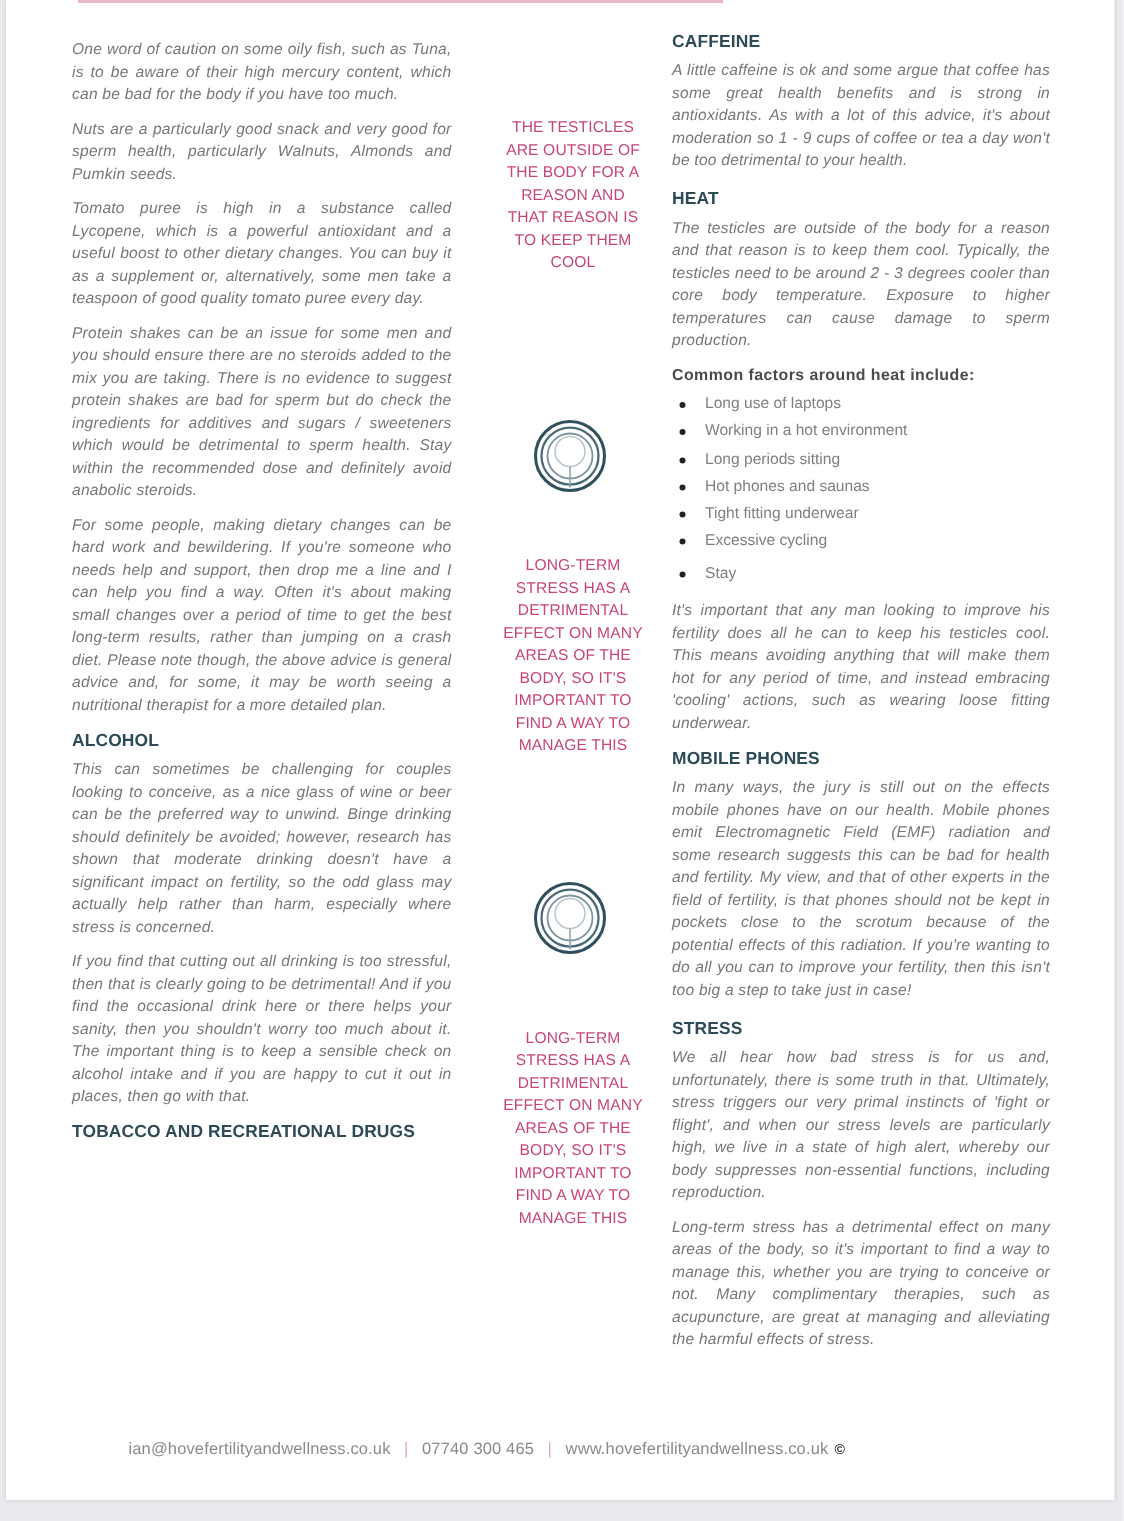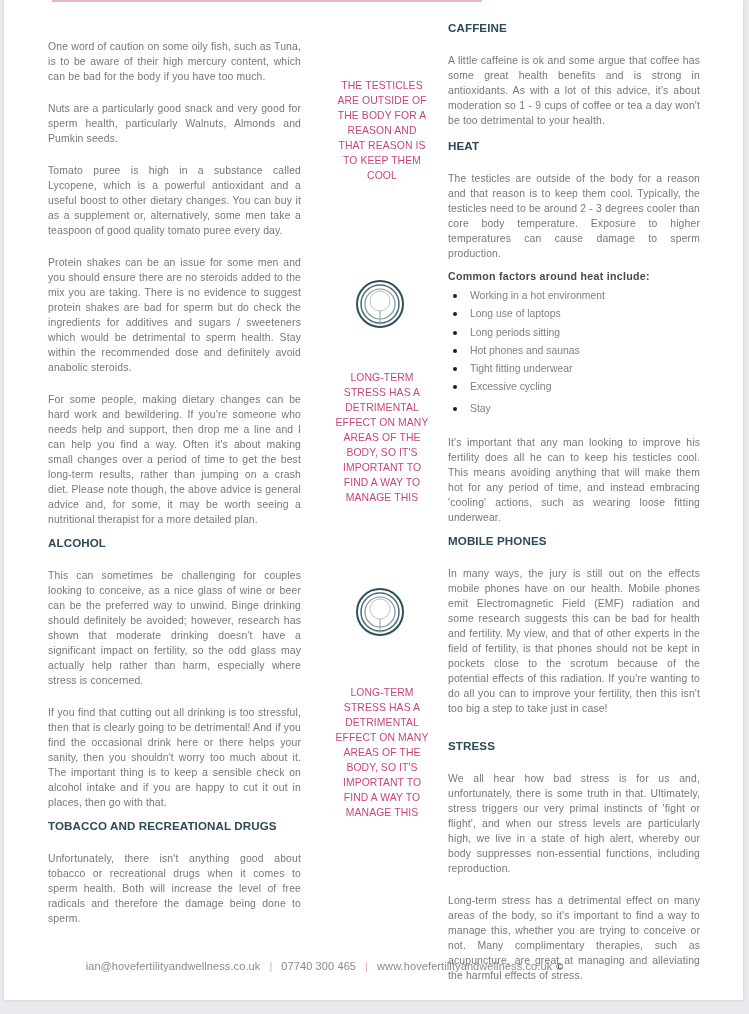--- a/index.html
+++ b/index.html
@@ -17,25 +17,26 @@
     .top-rule {
       position: absolute; left: 48px; top: 0; width: 430px; height: 2px;
       background: #e7b7c6;
     }
     .col { position: absolute; }
     .col-left { left: 44px; top: 22px; width: 253px; }
     .col-mid { left: 329px; top: 0; width: 98px; }
     .col-right { left: 444px; top: 20px; width: 252px; }
 
     p.body {
-      margin: 17px 0 8px 0;
+      margin: 4px 0 8px 0;
       font-size: 10.4px; line-height: 15px;
       color: #777777;
       text-align: justify;
       letter-spacing: 0.15px;
+      font-style: italic;
     }
     h3.heading {
       margin: 0 0 1px 0;
       font-size: 11.6px; line-height: 16px;
       font-weight: bold; color: #2d4a57;
       letter-spacing: 0.1px;
     }
     .subhead {
       margin: 0 0 3px 0;
       font-size: 10.6px; line-height: 15px; font-weight: bold;
@@ -79,21 +80,20 @@
     <p class="body">Nuts are a particularly good snack and very good for sperm health, particularly Walnuts, Almonds and Pumkin seeds.</p>
     <p class="body">Tomato puree is high in a substance called Lycopene, which is a powerful antioxidant and a useful boost to other dietary changes. You can buy it as a supplement or, alternatively, some men take a teaspoon of good quality tomato puree every day.</p>
     <p class="body">Protein shakes can be an issue for some men and you should ensure there are no steroids added to the mix you are taking. There is no evidence to suggest protein shakes are bad for sperm but do check the ingredients for additives and sugars / sweeteners which would be detrimental to sperm health. Stay within the recommended dose and definitely avoid anabolic steroids.</p>
     <p class="body">For some people, making dietary changes can be hard work and bewildering. If you're someone who needs help and support, then drop me a line and I can help you find a way. Often it's about making small changes over a period of time to get the best long-term results, rather than jumping on a crash diet. Please note though, the above advice is general advice and, for some, it may be worth seeing a nutritional therapist for a more detailed plan.</p>
 
     <h3 class="heading">ALCOHOL</h3>
     <p class="body">This can sometimes be challenging for couples looking to conceive, as a nice glass of wine or beer can be the preferred way to unwind. Binge drinking should definitely be avoided; however, research has shown that moderate drinking doesn't have a significant impact on fertility, so the odd glass may actually help rather than harm, especially where stress is concerned.</p>
     <p class="body">If you find that cutting out all drinking is too stressful, then that is clearly going to be detrimental! And if you find the occasional drink here or there helps your sanity, then you shouldn't worry too much about it. The important thing is to keep a sensible check on alcohol intake and if you are happy to cut it out in places, then go with that.</p>
 
     <h3 class="heading">TOBACCO AND RECREATIONAL DRUGS</h3>
-    <p class="body">Unfortunately, there isn't anything good about tobacco or recreational drugs when it comes to sperm health. Both will increase the level of free radicals and therefore the damage being done to sperm.</p>
   </div>
 
   <div class="col col-mid">
     <div class="pull-quote" style="top:78px;">THE TESTICLES ARE OUTSIDE OF THE BODY FOR A REASON AND THAT REASON IS TO KEEP THEM COOL</div>
 
     <svg class="logo-mark" style="top:278px;" viewBox="0 0 52 52">
       <circle cx="26" cy="26" r="23" fill="none" stroke="#2f4f5c" stroke-width="2"></circle>
       <circle cx="26" cy="26" r="19" fill="none" stroke="#4a6a76" stroke-width="1.5"></circle>
       <circle cx="26" cy="26" r="15" fill="none" stroke="#7c949c" stroke-width="1.2"></circle>
       <circle cx="26" cy="23" r="10" fill="none" stroke="#b9c6ca" stroke-width="1"></circle>
@@ -114,34 +114,34 @@
   </div>
 
   <div class="col col-right">
     <h3 class="heading">CAFFEINE</h3>
     <p class="body">A little caffeine is ok and some argue that coffee has some great health benefits and is strong in antioxidants. As with a lot of this advice, it's about moderation so 1 - 9 cups of coffee or tea a day won't be too detrimental to your health.</p>
 
     <h3 class="heading" style="margin-top:10px;">HEAT</h3>
     <p class="body">The testicles are outside of the body for a reason and that reason is to keep them cool. Typically, the testicles need to be around 2 - 3 degrees cooler than core body temperature. Exposure to higher temperatures can cause damage to sperm production.</p>
     <div class="subhead">Common factors around heat include:</div>
     <ul class="bullets">
+      <li><span class="dot"></span><span>Long use of laptops</span></li>
       <li><span class="dot"></span><span>Working in a hot environment</span></li>
-      <li><span class="dot"></span><span>Long use of laptops</span></li>
       <li><span class="dot"></span><span>Long periods sitting</span></li>
       <li><span class="dot"></span><span>Hot phones and saunas</span></li>
       <li><span class="dot"></span><span>Tight fitting underwear</span></li>
       <li><span class="dot"></span><span>Excessive cycling</span></li>
       <li style="margin-top:3px;"><span class="dot"></span><span>Stay</span></li>
     </ul>
     <p class="body">It's important that any man looking to improve his fertility does all he can to keep his testicles cool. This means avoiding anything that will make them hot for any period of time, and instead embracing 'cooling' actions, such as wearing loose fitting underwear.</p>
 
     <h3 class="heading" style="margin-top:4px;">MOBILE PHONES</h3>
     <p class="body">In many ways, the jury is still out on the effects mobile phones have on our health. Mobile phones emit Electromagnetic Field (EMF) radiation and some research suggests this can be bad for health and fertility. My view, and that of other experts in the field of fertility, is that phones should not be kept in pockets close to the scrotum because of the potential effects of this radiation. If you're wanting to do all you can to improve your fertility, then this isn't too big a step to take just in case!</p>
 
-    <h3 class="heading" style="margin-top:22px;">STRESS</h3>
+    <h3 class="heading" style="margin-top:10px;">STRESS</h3>
     <p class="body">We all hear how bad stress is for us and, unfortunately, there is some truth in that. Ultimately, stress triggers our very primal instincts of 'fight or flight', and when our stress levels are particularly high, we live in a state of high alert, whereby our body suppresses non-essential functions, including reproduction.</p>
     <p class="body">Long-term stress has a detrimental effect on many areas of the body, so it's important to find a way to manage this, whether you are trying to conceive or not. Many complimentary therapies, such as acupuncture, are great at managing and alleviating the harmful effects of stress.</p>
   </div>
 
   <div class="footer">
     <span>ian@hovefertilityandwellness.co.uk</span><span class="sep">|</span><span>07740 300 465</span><span class="sep">|</span><span>www.hovefertilityandwellness.co.uk</span><span class="copy">©</span>
   </div>
 </div>
 
 </body></html>

